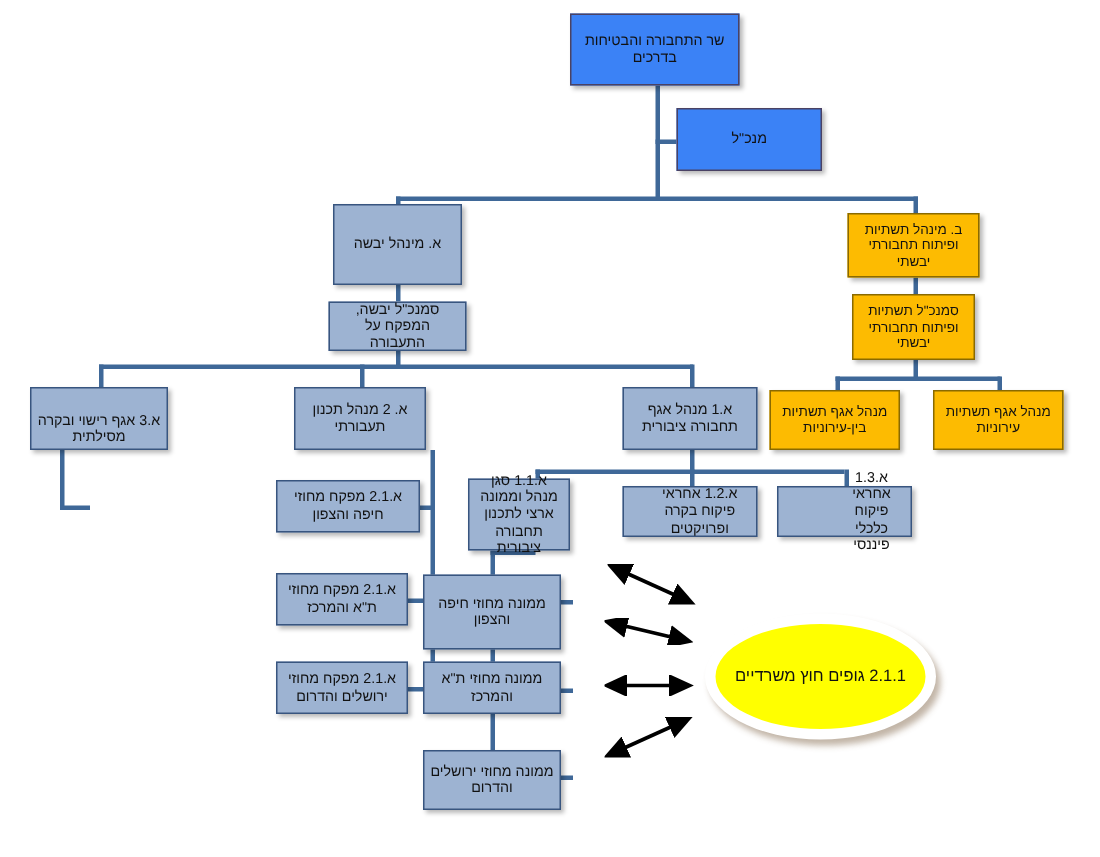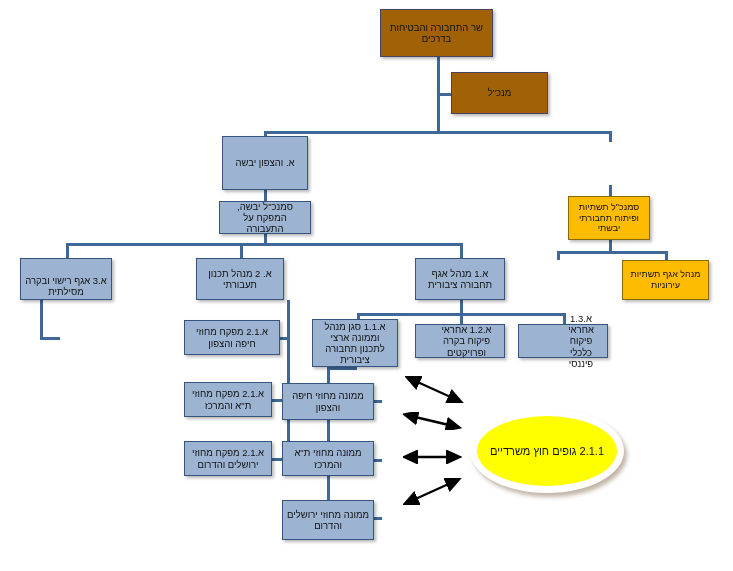--- a/index.html
+++ b/index.html
@@ -34,21 +34,21 @@
   }
   .node span{display:block;width:100%;}
 
   .blue{
     background:#9DB3D2;
     border:1px solid #38557F;
     color:#111111;
     font-size:9.5px;
   }
   .purple{
-    background:#a16207;
+    background:#3b82f6;
     border:1px solid #4A4264;
     color:#111111;
     font-size:9.5px;
   }
   .orange{
     background:#FDBB01;
     border:1px solid #8A6A00;
     color:#111111;
     font-size:9px;
   }
@@ -120,23 +120,26 @@
 
   <div class="node purple" style="left:380px;top:9px;width:113px;height:48px;">
     <span>שר התחבורה והבטיחות בדרכים</span>
   </div>
 
   <div class="node purple" style="left:451px;top:72px;width:97px;height:42px;">
     <span>מנכ"ל</span>
   </div>
 
   <div class="node blue" style="left:222px;top:136px;width:86px;height:54px;">
-    <span>א. והצפון יבשה</span>
-  </div>
-
+    <span>א. מינהל יבשה</span>
+  </div>
+
+  <div class="node orange" style="left:565px;top:142px;width:88px;height:43px;">
+    <span>ב. מינהל תשתיות ופיתוח תחבורתי יבשתי</span>
+  </div>
 
   <div class="node blue" style="left:219px;top:201px;width:92px;height:33px;">
     <span>סמנכ"ל יבשה, המפקח על התעבורה</span>
   </div>
 
   <div class="node orange" style="left:568px;top:196px;width:82px;height:44px;">
     <span>סמנכ"ל תשתיות ופיתוח תחבורתי יבשתי</span>
   </div>
 
   <div class="node blue" style="left:20px;top:258px;width:92px;height:42px;align-items:flex-end;">
@@ -144,51 +147,54 @@
   </div>
 
   <div class="node blue" style="left:196px;top:258px;width:88px;height:42px;">
     <span>א. 2 מנהל תכנון תעבורתי</span>
   </div>
 
   <div class="node blue" style="left:415px;top:258px;width:90px;height:42px;text-align:center;">
     <span>א.1 מנהל אגף תחבורה ציבורית</span>
   </div>
 
+  <div class="node orange" style="left:513px;top:260px;width:87px;height:40px;">
+    <span>מנהל אגף תשתיות בין-עירוניות</span>
+  </div>
 
   <div class="node orange" style="left:622px;top:260px;width:87px;height:40px;">
     <span>מנהל אגף תשתיות עירוניות</span>
   </div>
 
 
   <div class="node blue" style="left:184px;top:320px;width:96px;height:35px;">
     <span>א.2.1 מפקח מחוזי חיפה והצפון</span>
   </div>
 
   <div class="node blue" style="left:184px;top:382px;width:88px;height:35px;">
     <span>א.2.1 מפקח מחוזי ת"א והמרכז</span>
   </div>
 
   <div class="node blue" style="left:184px;top:441px;width:88px;height:35px;justify-content:flex-end;">
     <span>א.2.1 מפקח מחוזי ירושלים והדרום</span>
   </div>
 
-  <div class="node blue" style="left:312px;top:319px;width:86px;height:48px;">
+  <div class="node blue" style="left:312px;top:319px;width:68px;height:48px;">
     <span>א.1.1 סגן מנהל וממונה ארצי לתכנון תחבורה ציבורית</span>
   </div>
 
   <div class="node blue" style="left:415px;top:324px;width:90px;height:34px;padding-left:17px;">
     <span>א.1.2 אחראי פיקוח בקרה ופרויקטים</span>
   </div>
 
   <div class="node blue" style="left:518px;top:324px;width:90px;height:34px;padding-left:40px;">
     <span>א.1.3 אחראי פיקוח כלכלי פיננסי</span>
   </div>
 
-  <div class="node blue" style="left:282px;top:383px;width:92px;height:37px;">
+  <div class="node blue" style="left:282px;top:383px;width:92px;height:50px;">
     <span>ממונה מחוזי חיפה והצפון</span>
   </div>
 
   <div class="node blue" style="left:282px;top:441px;width:92px;height:35px;">
     <span>ממונה מחוזי ת"א והמרכז</span>
   </div>
 
   <div class="node blue" style="left:282px;top:500px;width:92px;height:40px;text-align:center;">
     <span>ממונה מחוזי ירושלים והדרום</span>
   </div>

